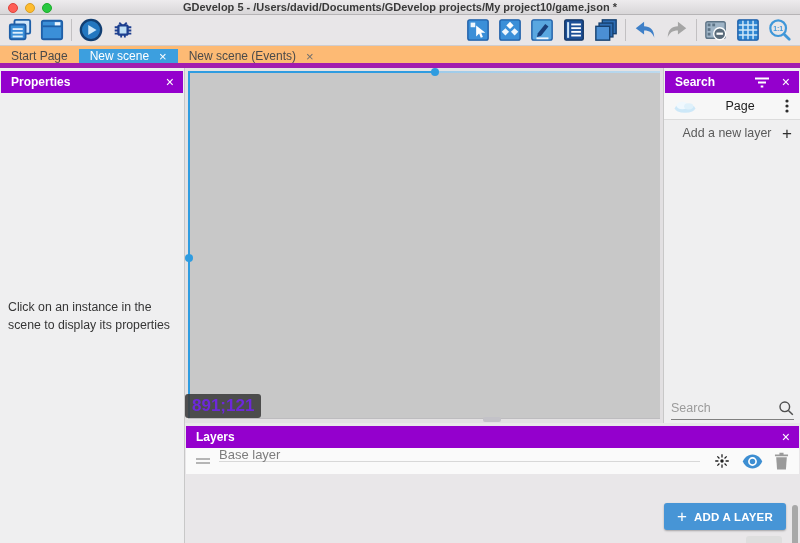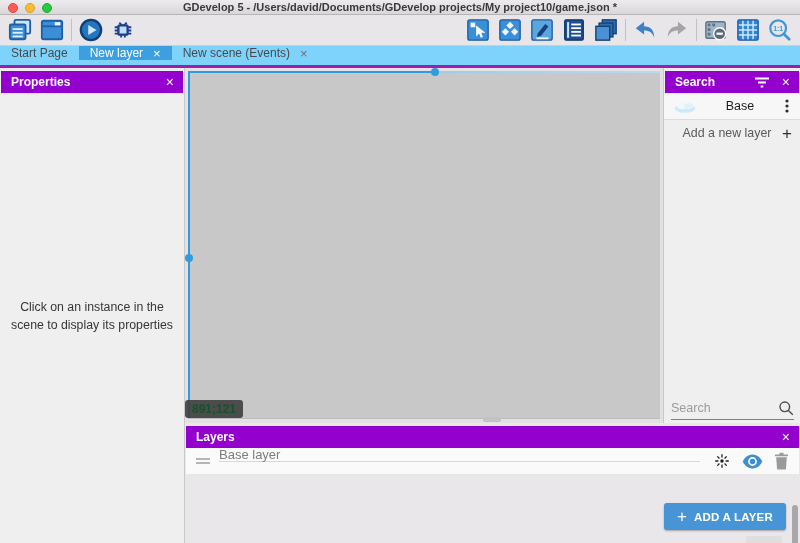--- a/index.html
+++ b/index.html
@@ -30,43 +30,43 @@
     height:31px; background:#e8e6e8; border-bottom:1px solid #cfcdcf;
     display:flex; align-items:center; padding:0 7px;
   }
   .tb-icon { width:26px; height:26px; display:flex; align-items:center; justify-content:center; }
   .tb-icon svg { width:24px; height:24px; }
   .tb-sep { width:1px; height:22px; background:#c2c0c2; margin:0 6px; }
   .tb-gap { width:6px; }
   .tb-spacer { flex:1; }
   
   .tabbar {
-    height:22px; background:#7dd3fc; display:flex; align-items:flex-start;
-    border-bottom:3px solid #a21caf; font-size:12px; color:#4a4a4a;
+    height:22px; background:#fdba74; display:flex; align-items:flex-end;
+    border-bottom:5px solid #a21caf; font-size:12px; color:#4a4a4a;
   }
   .tab { display:flex; align-items:center; padding:0 11px; gap:10px; white-space:nowrap; }
   .tab .tab-close { font-size:13px; color:#6e6e6e; line-height:1; }
   .tab.active { background:#3c9fdf; color:#fff; }
   .tab.active .tab-close { color:#fff; }
   
   .content { position:absolute; top:68px; left:0; right:0; bottom:0; background:#e2e0e2; }
   .panel-header {
     height:22px; background:#9400cd; color:#fff;
     display:flex; align-items:center; padding:0 9px 0 10px;
     font-size:12px; font-weight:700; margin:0 1px;justify-content:space-between;
   }
   .ph-close { margin-left:auto; font-size:14px; font-weight:400; line-height:1; }
   
   .properties-panel {
     position:absolute; left:0; top:0; bottom:0; width:185px;
     background:#efeff0; border-right:1px solid #c8c8c8; padding-top:3px;
   }
   .prop-hint {
     position:absolute; top:230px; left:8px; right:8px;
-    text-align:center; font-size:12.3px; color:#363636; line-height:1.5;
+    text-align:left; font-size:12.3px; color:#363636; line-height:1.5;
   }
   
   .canvas-wrap { position:absolute; left:185px; top:0; width:475px; height:352px; background:#e4e2e4; }
   .scene {
     position:absolute; left:3px; top:3px; right:0; bottom:1px;
     background:#c8c8c8; border-bottom:1px solid #bdbcbf;
   }
   .sel-top {
     position:absolute; left:0; top:0; right:0; height:2px;
     background:linear-gradient(to right,#2f9ce0 0,#2f9ce0 247px,#9fcbe9 250px,#bcd9ee 100%);
@@ -74,22 +74,22 @@
   .sel-left { position:absolute; left:0; top:0; bottom:0; width:2px; background:#2f9ce0; }
   .sel-handle { position:absolute; width:8px; height:8px; border-radius:50%; background:#2f9ce0; }
   .sel-handle.top  { left:243px; top:-3px; }
   .sel-handle.left { left:-3px; top:183px; }
   .sel-handle.bottom-partial {
     left:295px; bottom:-4px; width:18px; height:5px; border-radius:2px;
     background:#c3c2c8;
   }
   .coords-label {
     position:absolute; left:-3px; bottom:0;
-    background:rgba(62,62,62,0.9); color:#14532d;
-    font-size:12px; font-weight:700; padding:2px 7px; border-radius:3px;
+    background:rgba(62,62,62,0.9); color:#6d28d9;
+    font-size:17px; font-weight:700; padding:2px 7px; border-radius:3px;
   }
   
   .objects-panel {
     position:absolute; right:0; top:0; width:137px; height:355px;
     background:#efeff0; border-left:1px solid #c8c8c8; padding-top:3px;
   }
   .object-row {
     height:27px; display:flex; align-items:center; padding:0 6px;
     background:#f7f7f7; border-bottom:1px solid #dcdcdc;
   }
@@ -282,21 +282,21 @@
           <text x="11" y="14" font-size="7.5" font-weight="bold" fill="#3f97d9" text-anchor="middle" font-family="Liberation Sans, sans-serif">1:1</text>
         </svg>
     </div>
   </div>
 
   <div class="tabbar">
     <div class="tab">
       <span>Start Page</span>
     </div>
     <div class="tab active">
-      <span>New layer</span>
+      <span>New scene</span>
       <span class="tab-close">×</span>
     </div>
     <div class="tab">
       <span>New scene (Events)</span>
       <span class="tab-close">×</span>
     </div>
   </div>
 
   <div class="content">
 
@@ -332,21 +332,21 @@
         <span class="ph-close" style="margin-left:0;">×</span>
       </div>
       <div class="object-row">
         <span class="object-thumb">
           <svg width="28" height="13" viewBox="0 0 30 14">
               <ellipse cx="15" cy="9" rx="11" ry="4.6" fill="#cde8f8"></ellipse>
               <ellipse cx="12" cy="6" rx="6.2" ry="4" fill="#eff8fe"></ellipse>
               <ellipse cx="19" cy="6.8" rx="5" ry="3.4" fill="#dff1fb"></ellipse>
             </svg>
         </span>
-        <span class="object-name">Base</span>
+        <span class="object-name">Page</span>
         <span class="kebab">
           <svg viewBox="0 0 14 16">
               <circle cx="7" cy="3" r="1.6" fill="#2d2d2d"></circle>
               <circle cx="7" cy="8" r="1.6" fill="#2d2d2d"></circle>
               <circle cx="7" cy="13" r="1.6" fill="#2d2d2d"></circle>
             </svg>
         </span>
       </div>
       <div class="add-object-row">
         <span class="add-object-label">Add a new layer</span>

